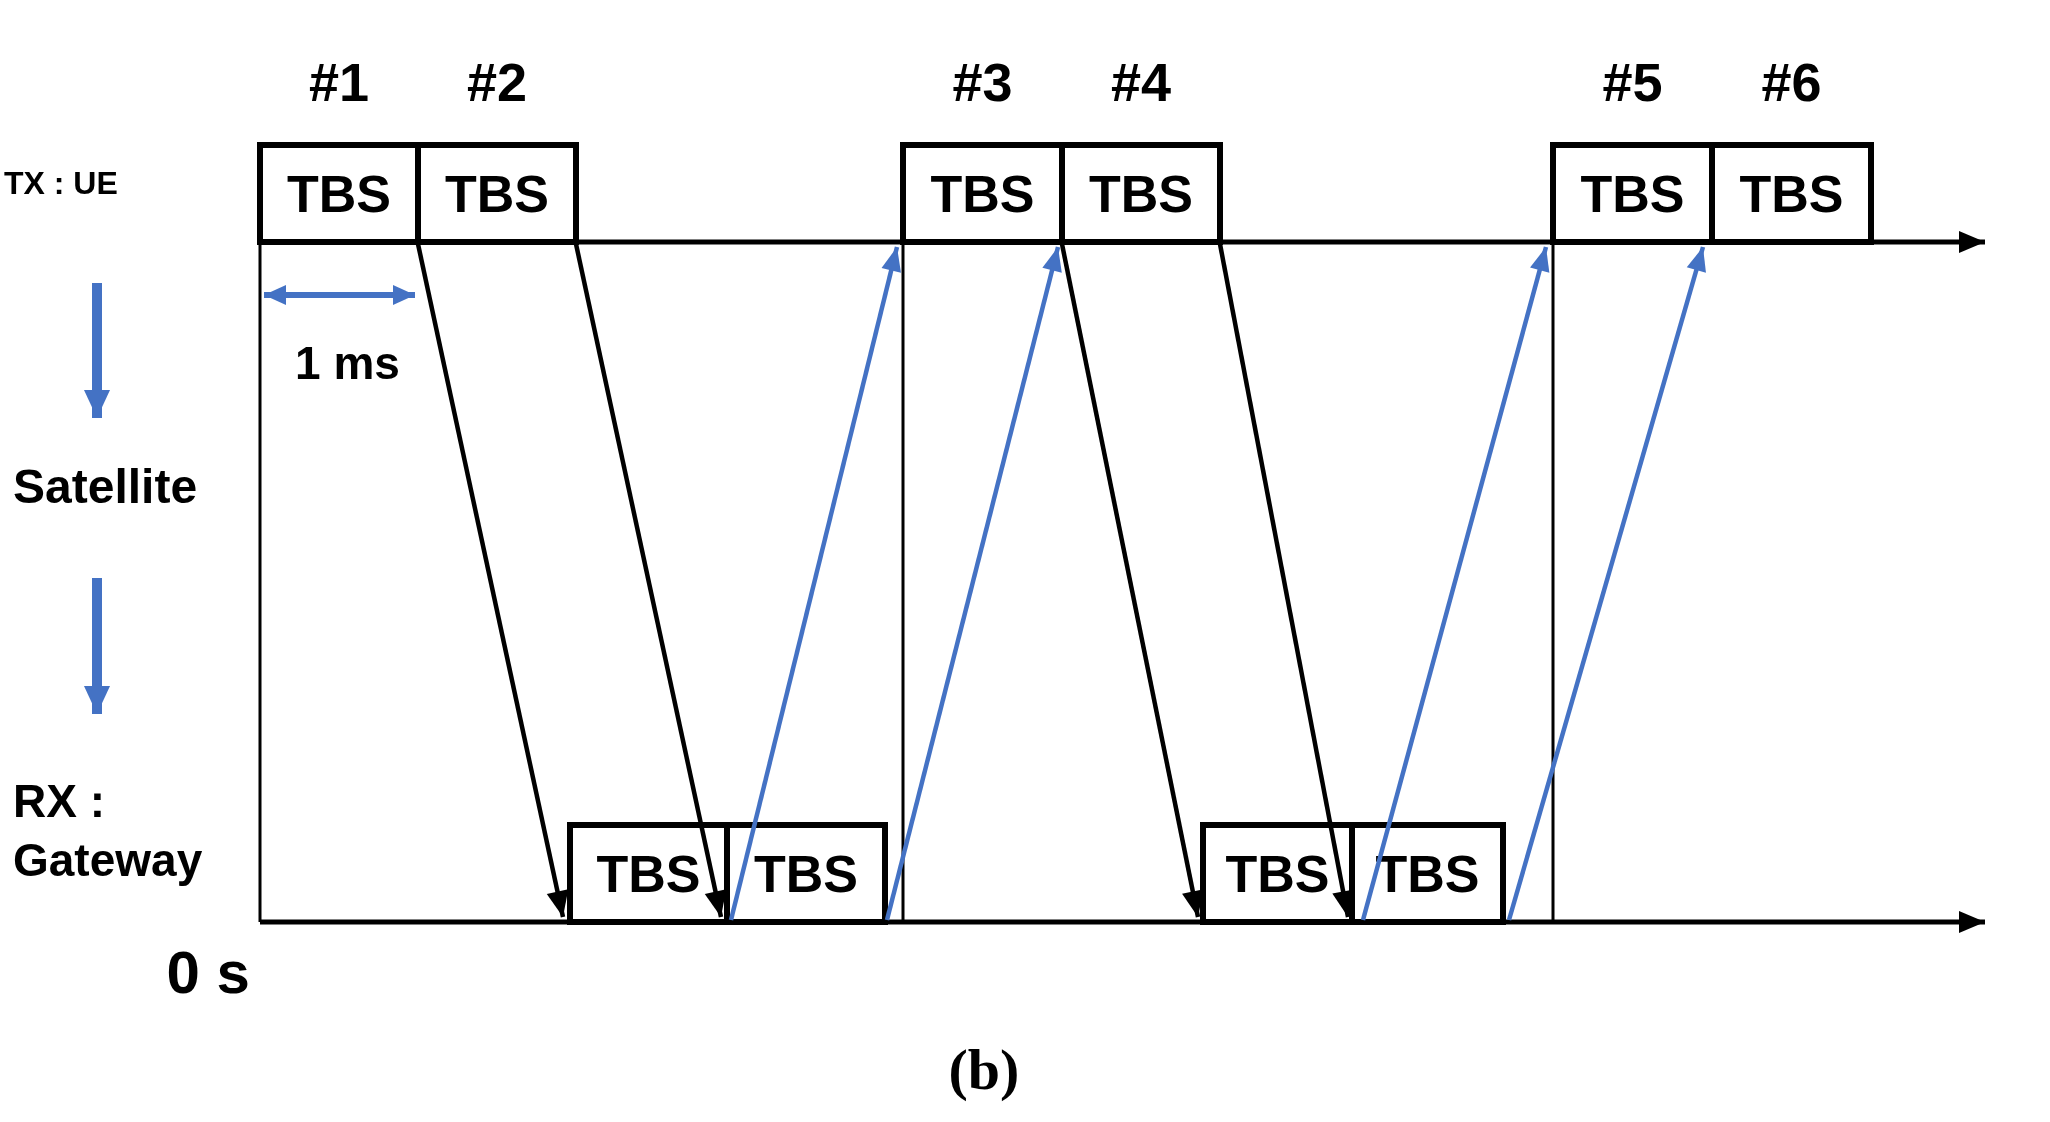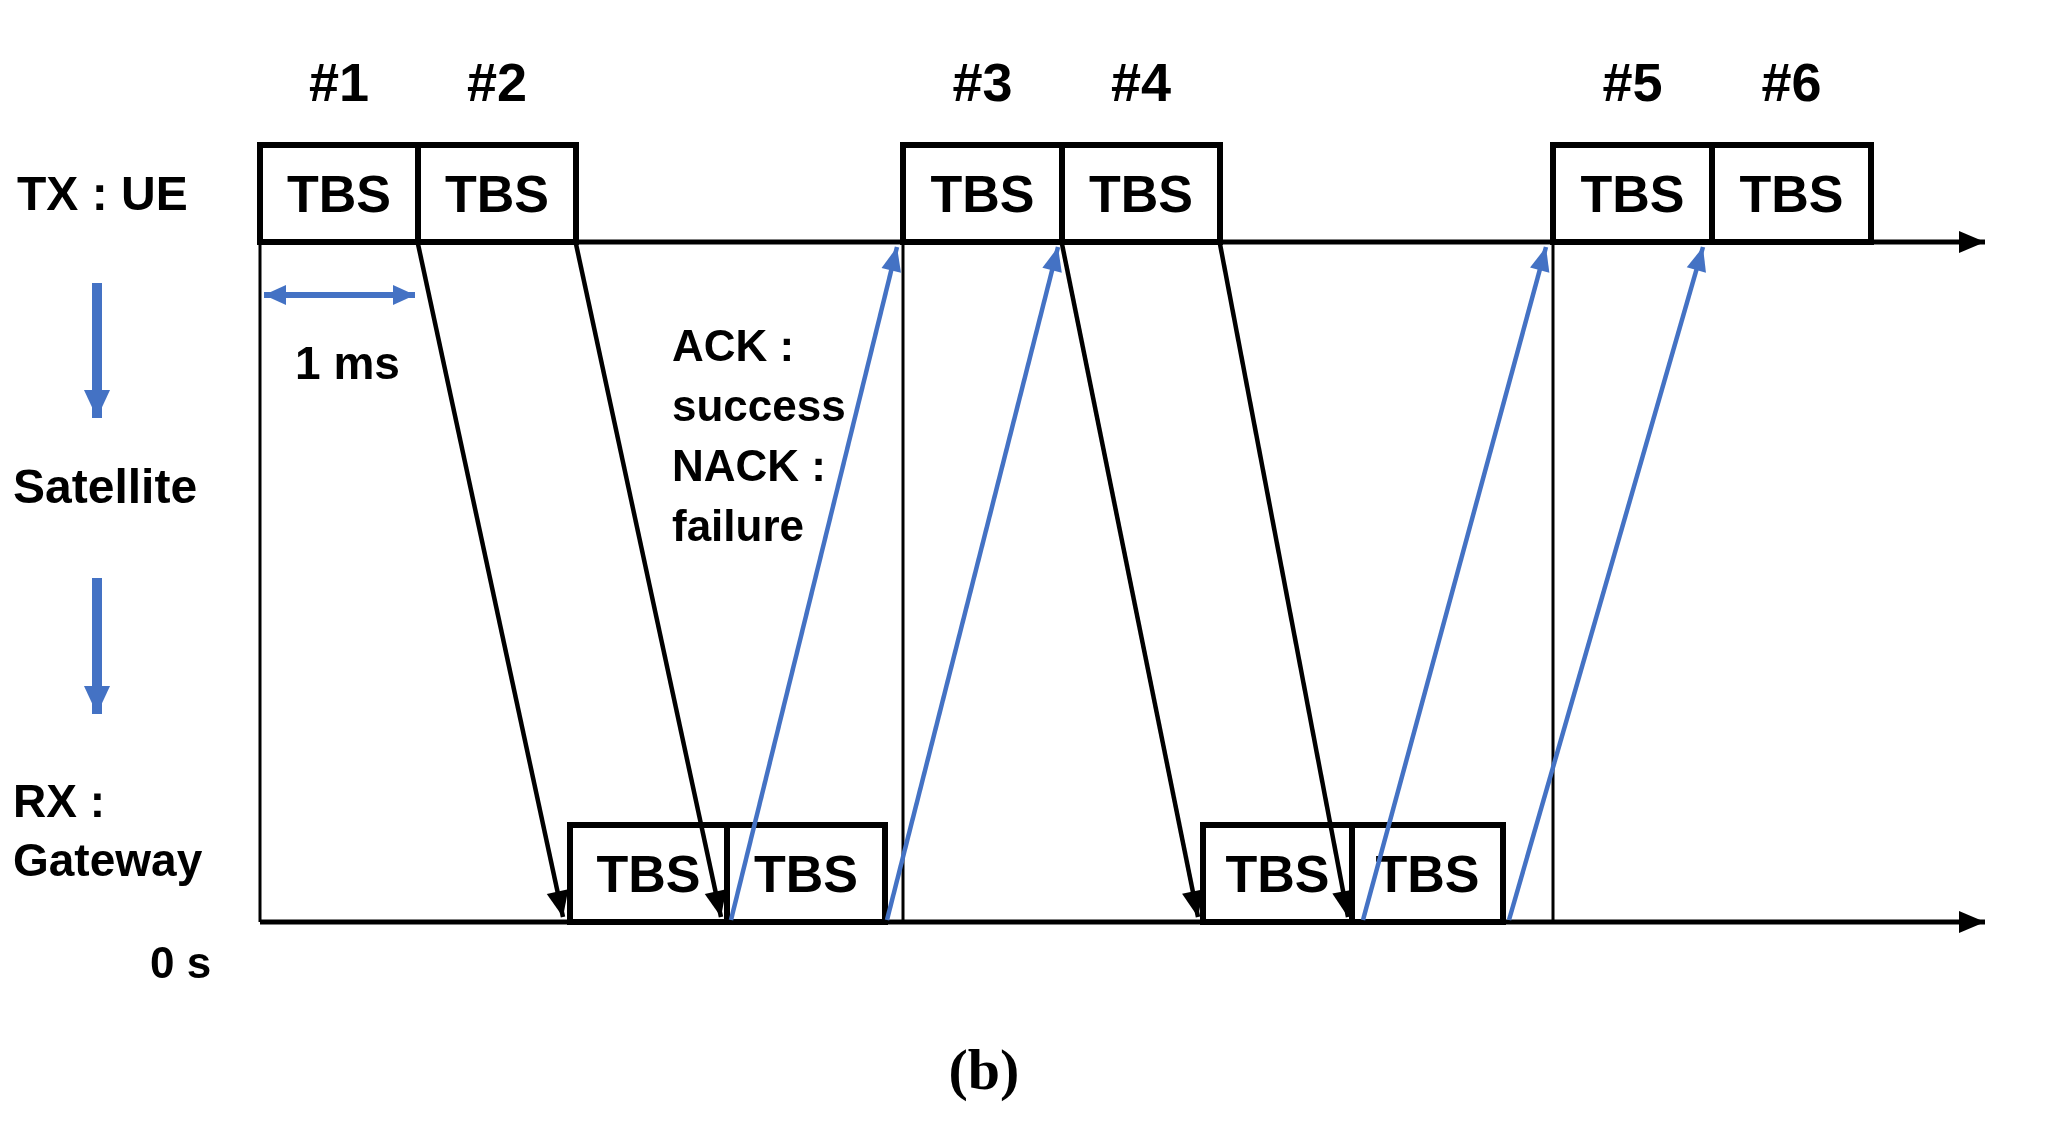--- a/index.html
+++ b/index.html
@@ -12,24 +12,24 @@
     font-family: "Liberation Sans", "DejaVu Sans", sans-serif;
   }
   svg.diagram { position: absolute; left: 0; top: 0; }
   .lbl {
     position: absolute;
     color: #000;
     font-weight: 700;
     white-space: pre-line;
     line-height: 1.28;
   }
-  .lbl-tx       { left: 17px;  top: 163px;  font-size: 48px; }
+  .lbl-tx       { left: 4px;  top: 163px;  font-size: 32px; }
   .lbl-sat      { left: 13px;  top: 456px;  font-size: 48px; }
   .lbl-rx       { left: 13px;  top: 772px;  font-size: 46px; }
-  .lbl-origin   { left: 150px; top: 935px;  font-size: 44px; width: 100px; text-align: left; }
+  .lbl-origin   { left: 150px; top: 935px;  font-size: 60px; width: 100px; text-align: right; }
   .lbl-duration { left: 260px; top: 334px;  font-size: 46px; width: 175px; text-align: center; }
   .lbl-note     { left: 672px; top: 316px;  font-size: 44px; line-height: 60px; }
   .caption {
     position: absolute;
     left: 884px; top: 1036px; width: 200px;
     text-align: center;
     font-family: "Liberation Serif", "DejaVu Serif", serif;
     font-weight: 700;
     font-size: 58px;
     color: #000;
@@ -111,18 +111,14 @@
         <line x1="97" y1="578" x2="97" y2="714" stroke="#4472C4" stroke-width="10" marker-end="url(#mk-flow)"></line>
       </g>
     </svg>
 
   <div class="lbl lbl-tx">TX : UE</div>
   <div class="lbl lbl-rx">RX :
 Gateway</div>
   <div class="lbl lbl-sat">Satellite</div>
   <div class="lbl lbl-origin">0 s</div>
   <div class="lbl lbl-duration">1 ms</div>
-  <div class="lbl lbl-note">ACK :
-success
-NACK :
-failure</div>
   <div class="caption">(b)</div>
 </div>
 
 </body></html>

